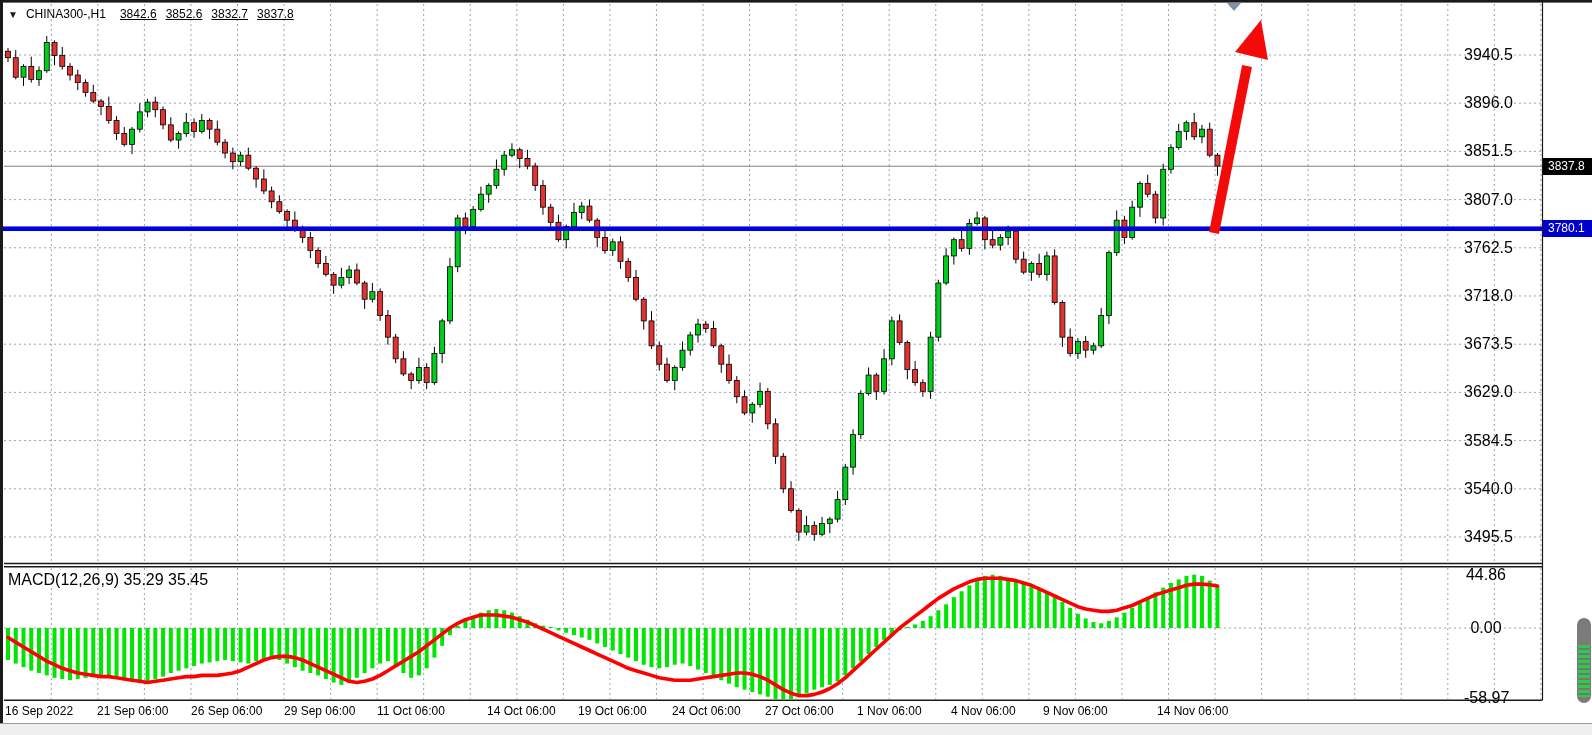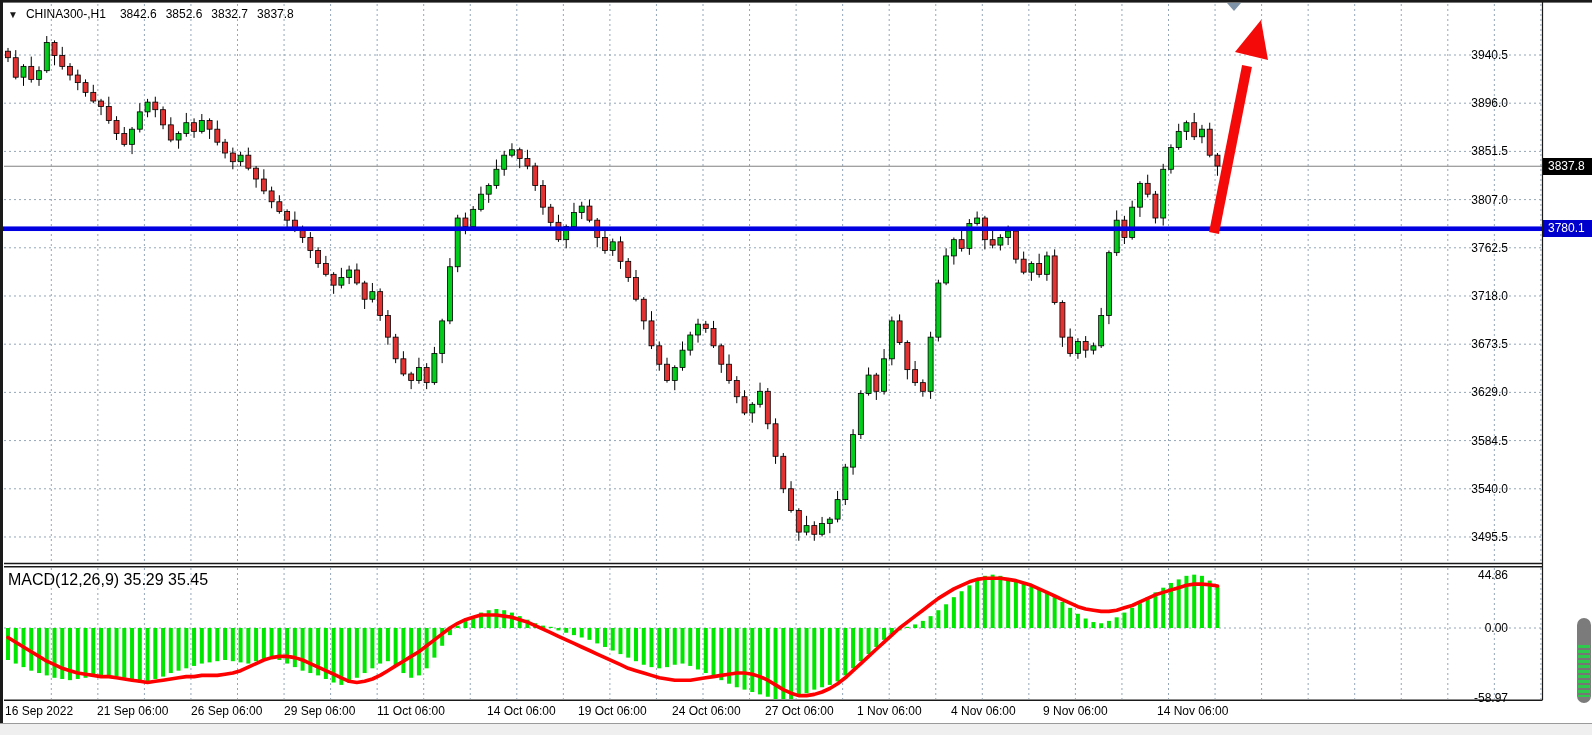--- a/index.html
+++ b/index.html
@@ -10,27 +10,27 @@
     -webkit-font-smoothing:antialiased;
   }
   #stage{position:absolute;left:0;top:0;width:1592px;height:735px;}
   svg{position:absolute;left:0;top:0;}
   .hdr{
     position:absolute;left:8px;top:6px;height:16px;display:flex;align-items:center;
     font-size:12px;color:#000;white-space:nowrap;z-index:6;
   }
   .hdr .tri{font-size:10px;margin-right:8px;color:#1a1a1a;cursor:pointer;}
   .hdr .sym{margin-right:14px;}
-  .hdr .val{margin-right:9px;}
+  .hdr .val{margin-right:9px;text-decoration:underline;}
   .macd-lbl{
     position:absolute;left:8px;top:571px;font-size:16px;color:#000;z-index:6;white-space:nowrap;
   }
   .pa-label{
     position:absolute;left:1464px;width:44px;height:16px;line-height:16px;
-    font-size:12px;color:#000;text-align:right;z-index:5;white-space:nowrap;
+    font-size:16px;color:#000;text-align:center;z-index:5;white-space:nowrap;
   }
   .tag{
     position:absolute;left:1543px;width:49px;height:17px;line-height:17px;
     font-size:12px;color:#fff;text-align:left;padding-left:5px;box-sizing:border-box;
     z-index:7;white-space:nowrap;
   }
   .ta-label{
     position:absolute;top:704px;height:15px;line-height:15px;
     font-size:12px;color:#000;z-index:5;white-space:nowrap;
   }

